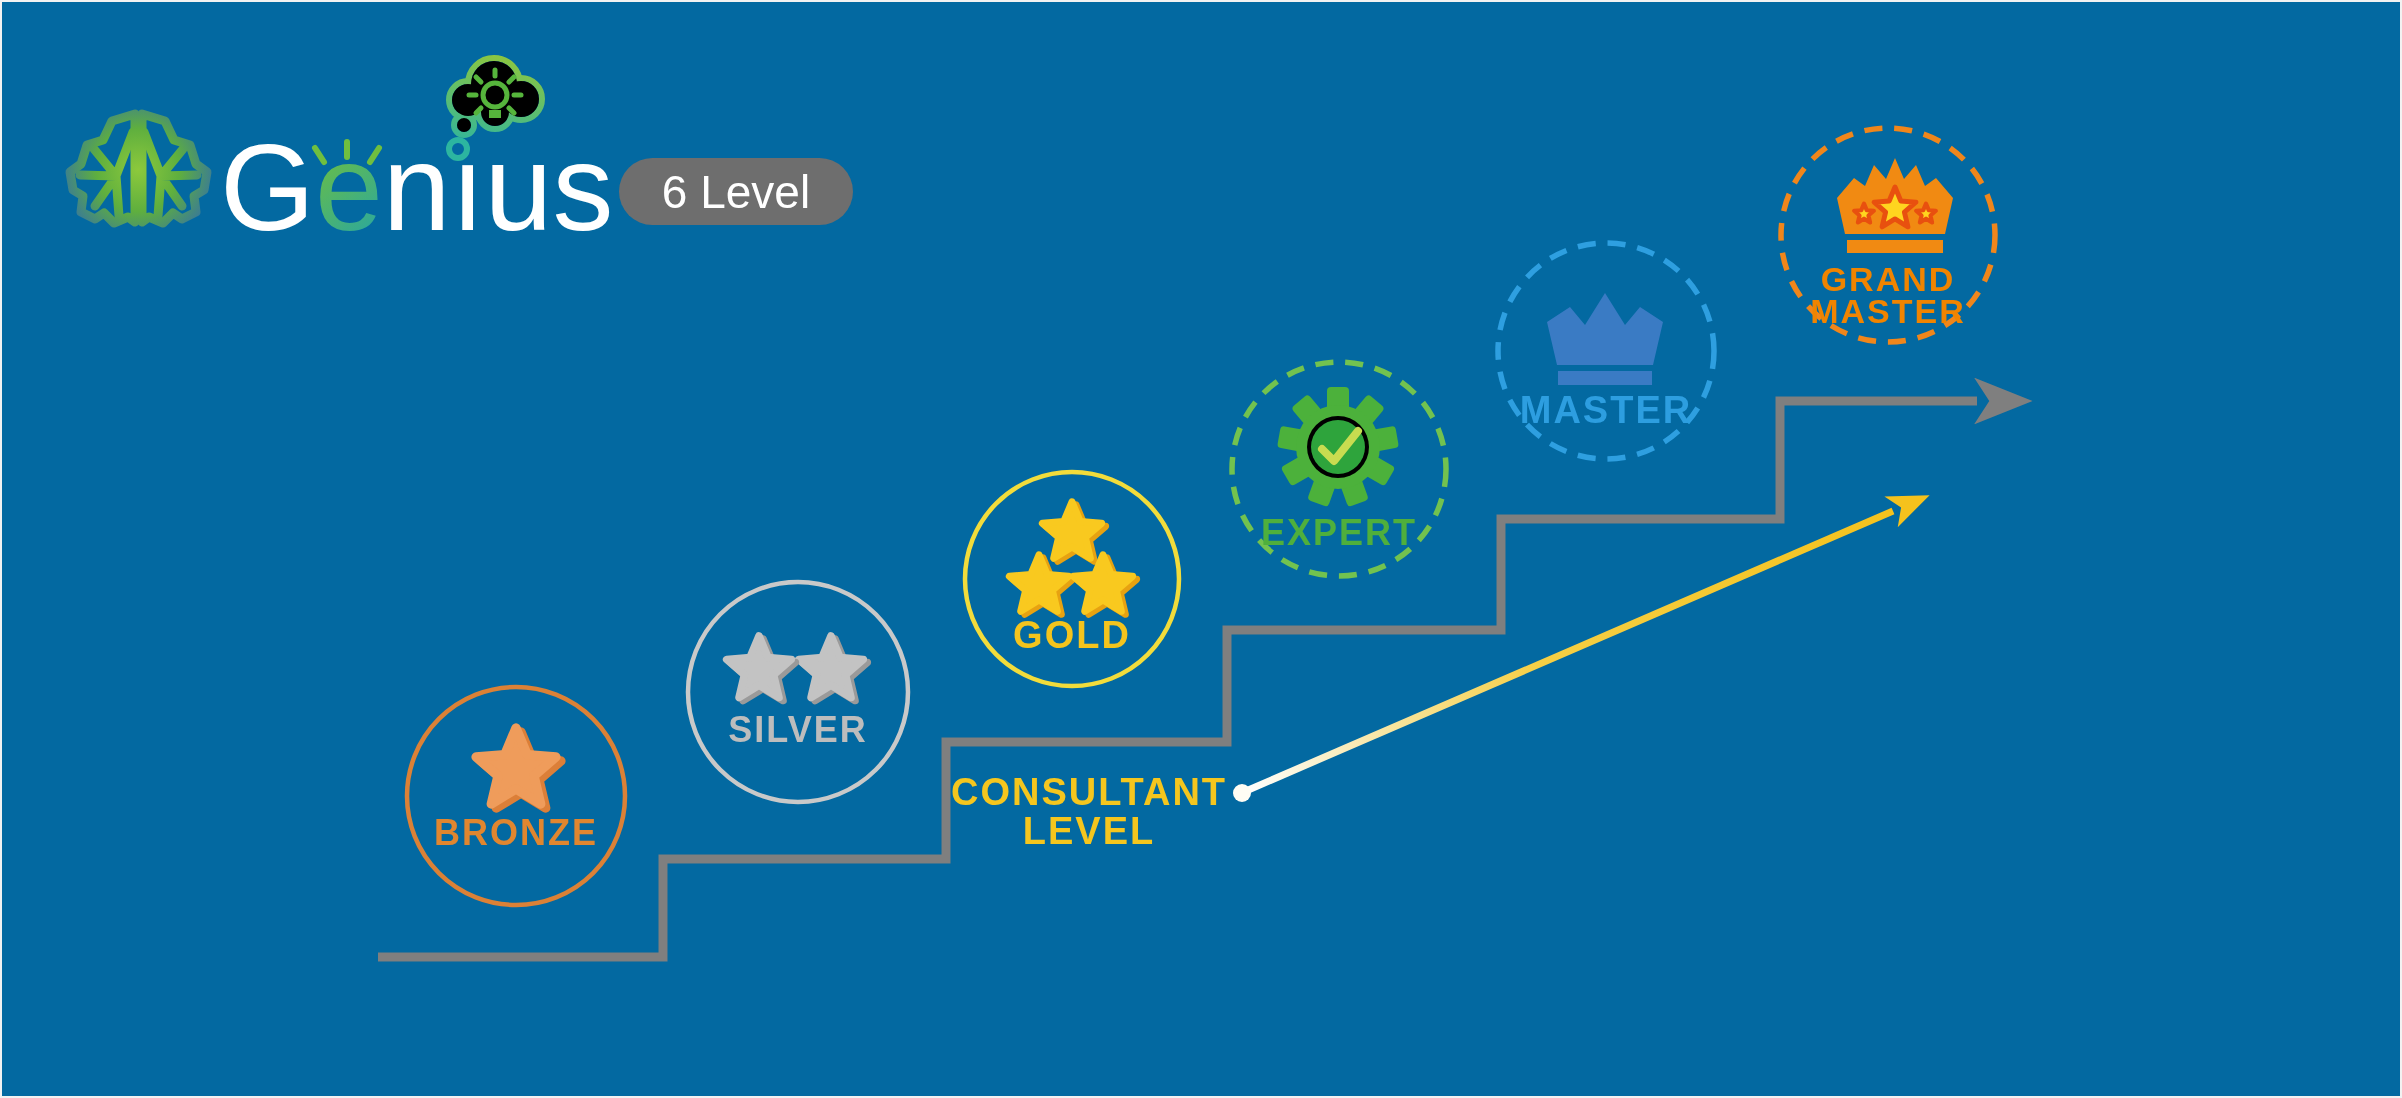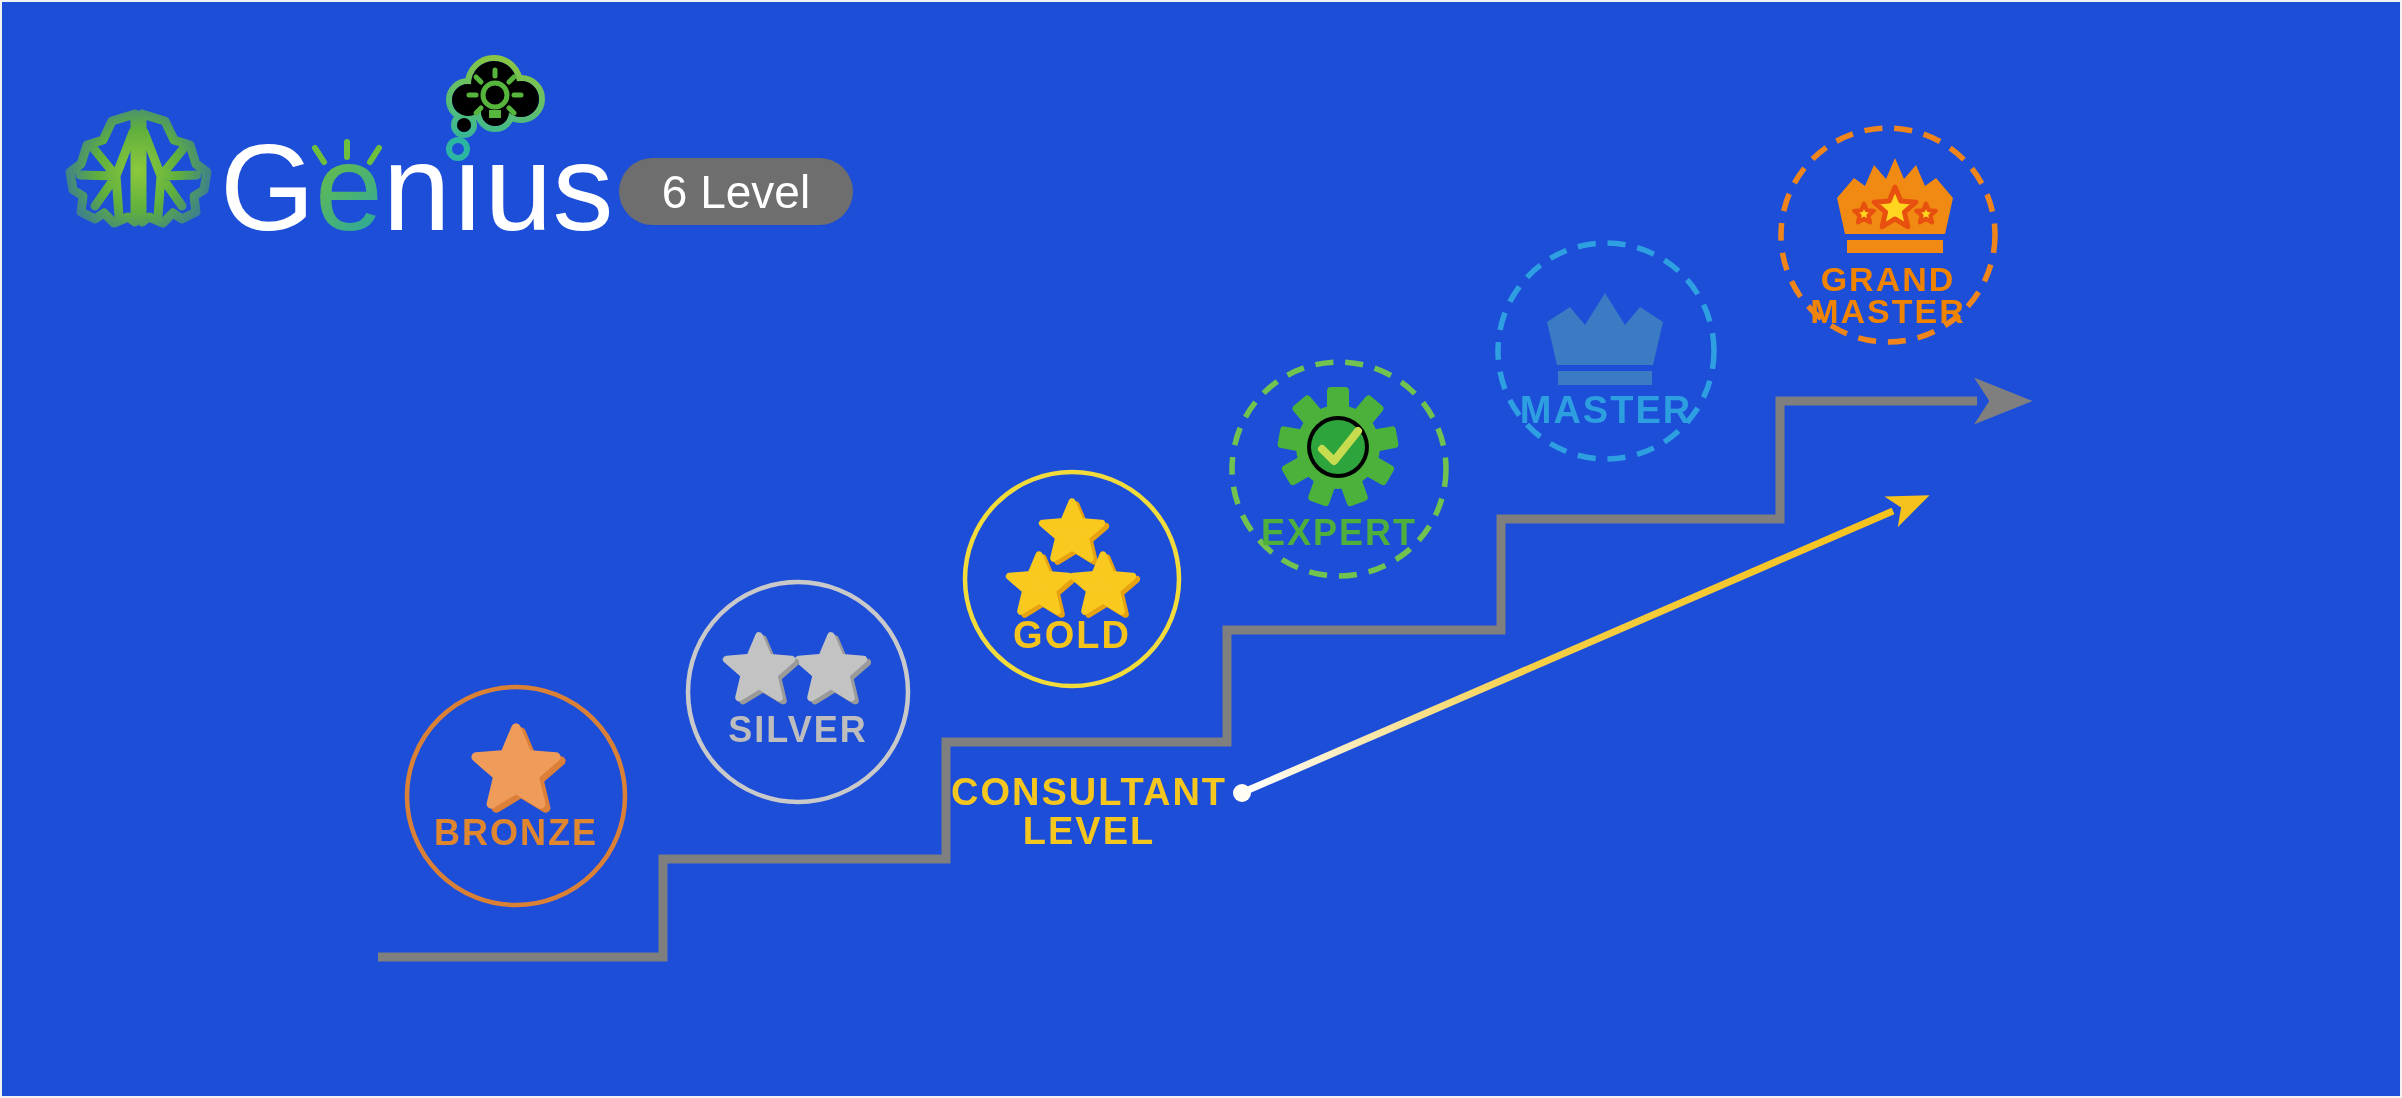--- a/index.html
+++ b/index.html
@@ -1,20 +1,20 @@
 <!DOCTYPE html>
 <html><head>
 <meta charset="utf-8">
 <title>Genius 6 Level</title>
 <style>
   html,body{margin:0;padding:0;background:#111;}
   .canvas{
     position:relative;
     width:2402px;height:1098px;
-    background:#1d4ed8;
+    background:#0369a1;
     border:2px solid #f2f2f2;
     box-sizing:border-box;
     overflow:hidden;
     font-family:"Liberation Sans","DejaVu Sans",sans-serif;
   }
   svg text{font-family:"Liberation Sans","DejaVu Sans",sans-serif;}
   .lvl-label{font-weight:700;letter-spacing:2px;}
   .brand{font-weight:400;}
 </style>
 </head>

